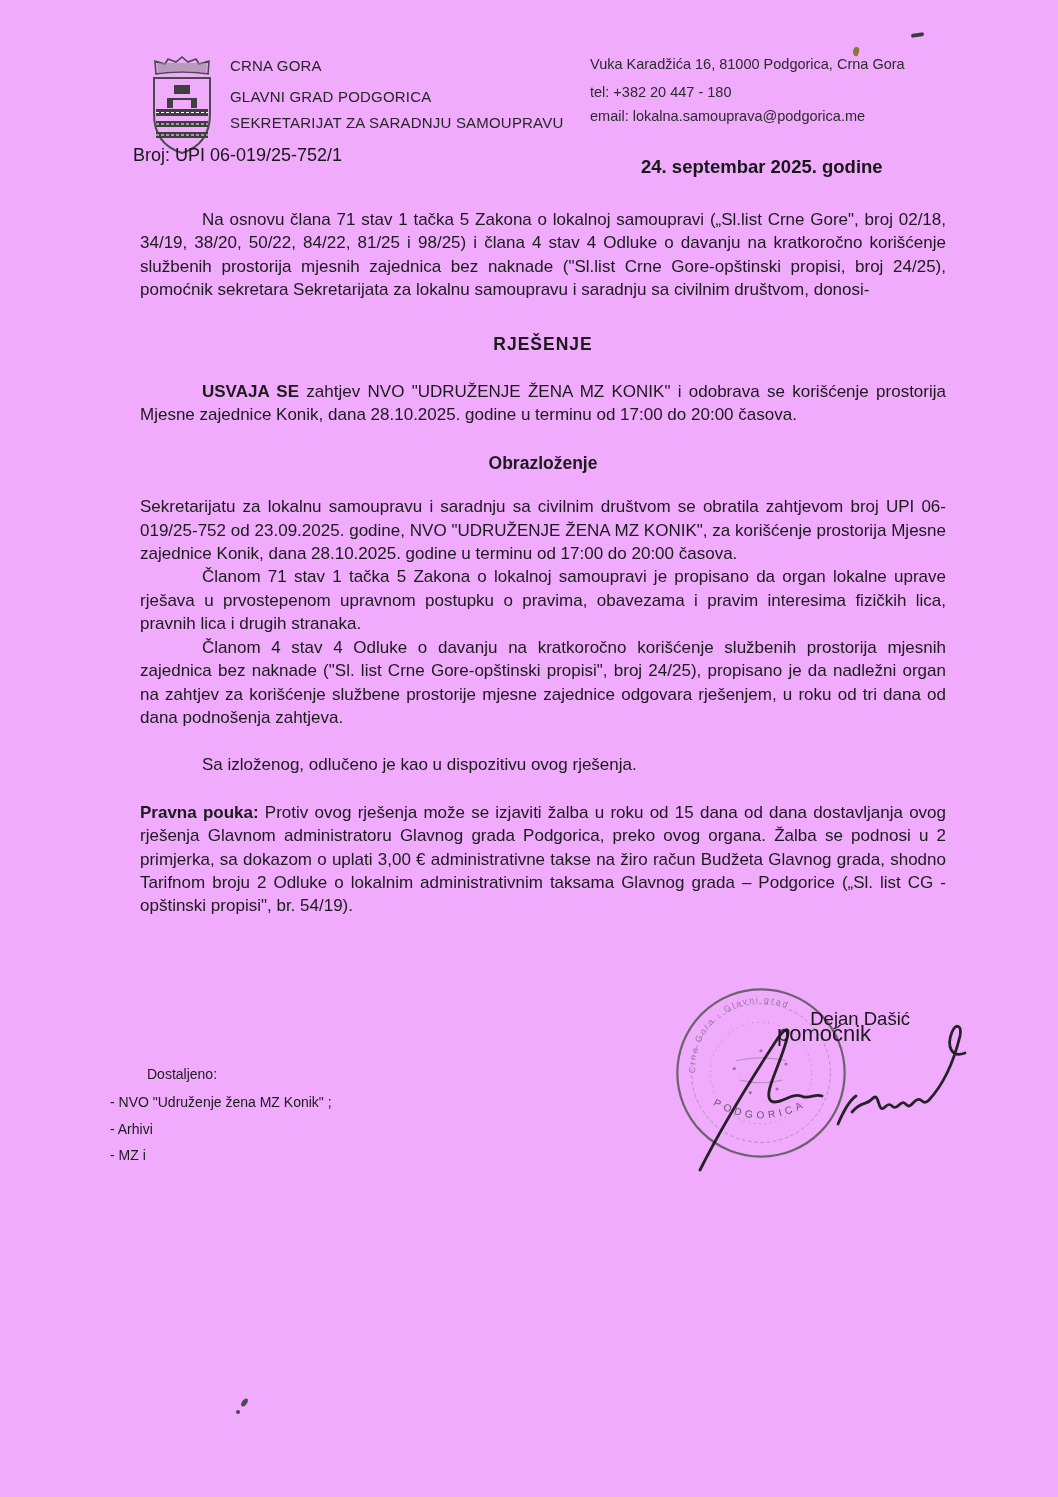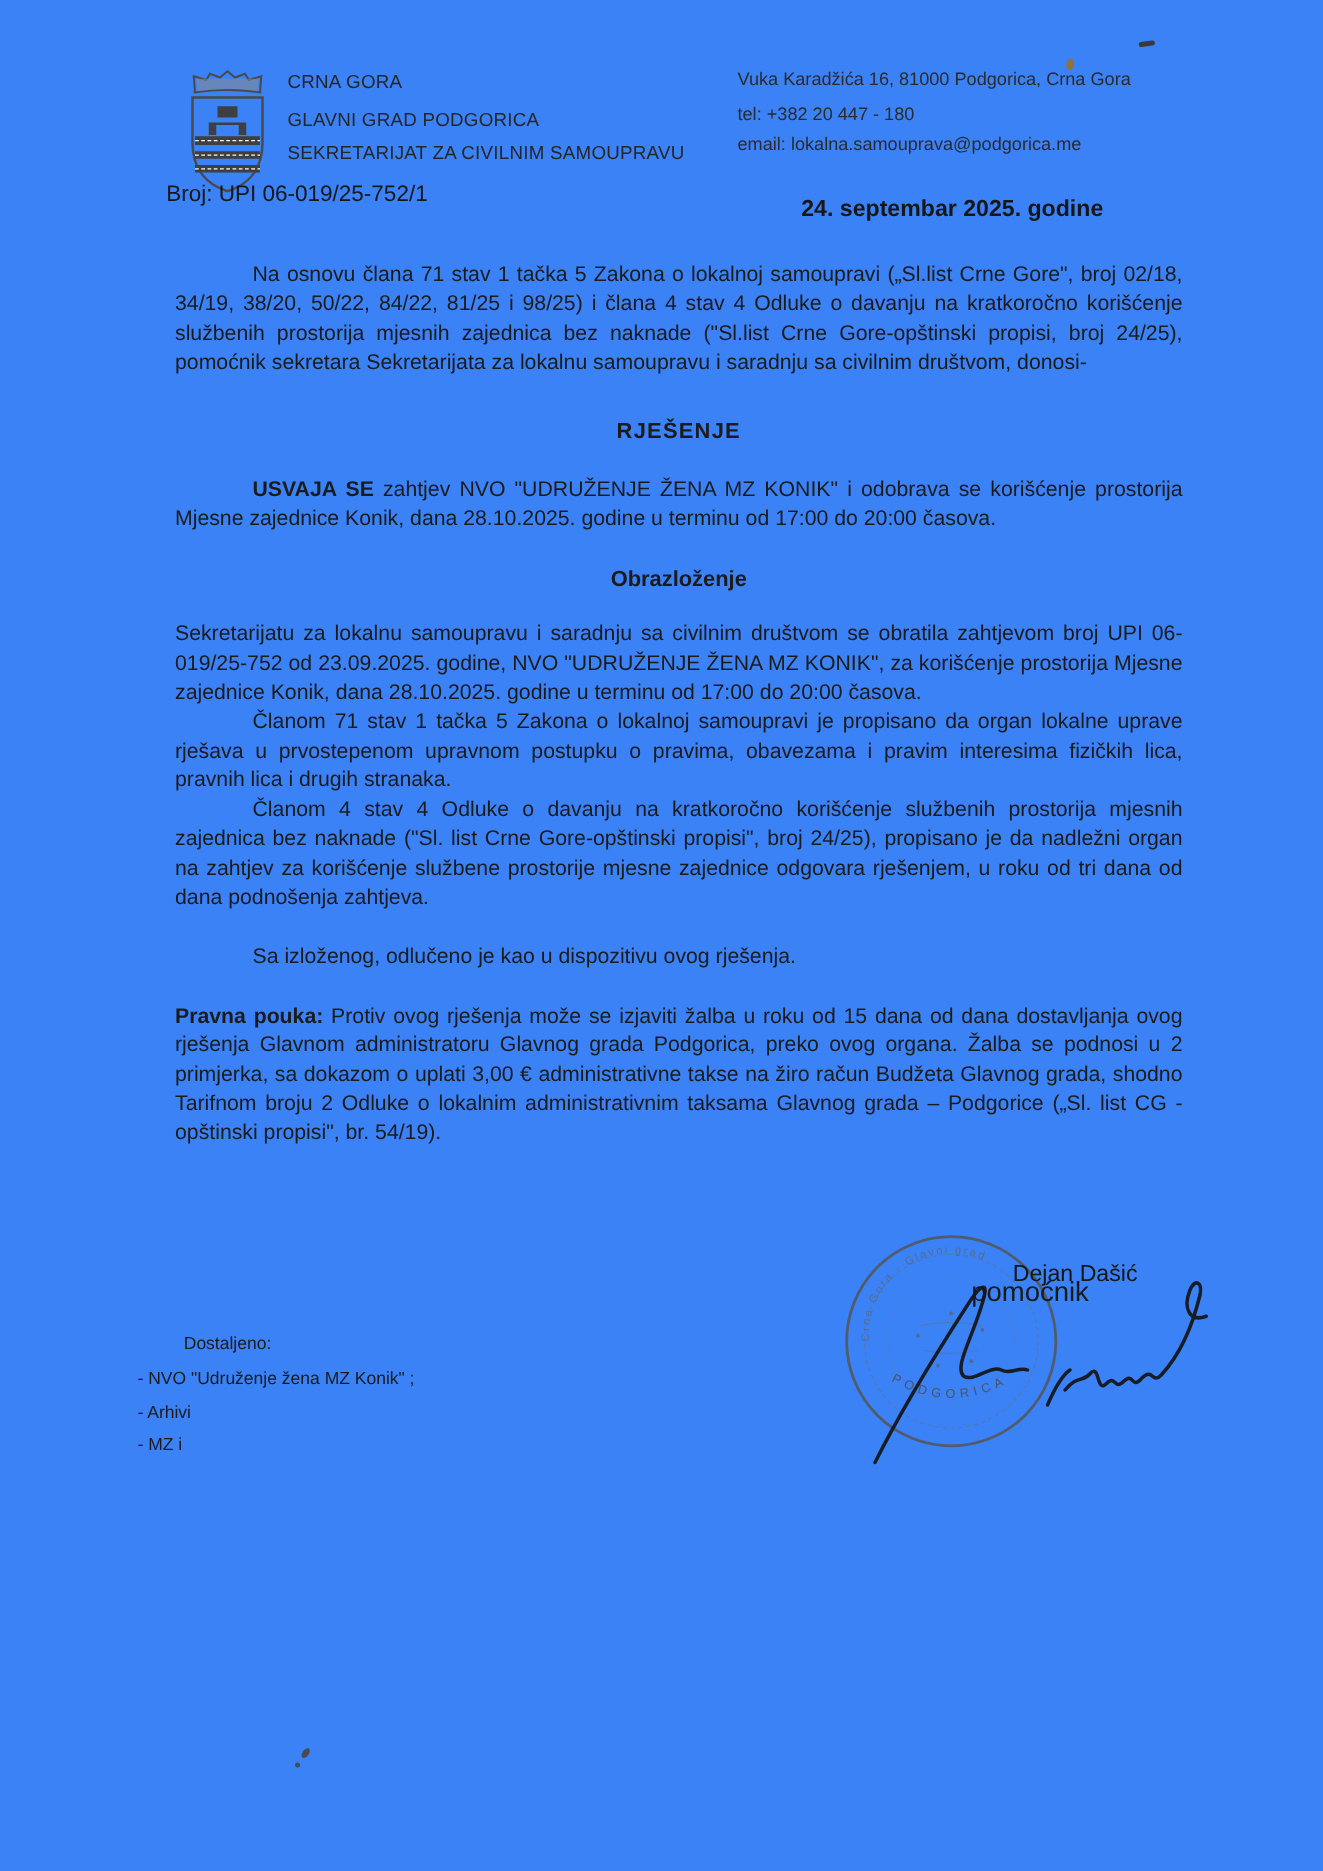--- a/index.html
+++ b/index.html
@@ -1,21 +1,21 @@
 <!DOCTYPE html>
 <html><head>
 <meta charset="utf-8">
 <style>
   * { margin: 0; padding: 0; box-sizing: border-box; }
   html, body { background: #e8e8e8; }
   .page {
     position: relative;
     width: 1058px;
     height: 1497px;
-    background: #3b82f6;
+    background: #f0abfc;
     overflow: hidden;
     font-family: "Liberation Sans", sans-serif;
     color: #1d1d1d;
   }
   
   .coat { position: absolute; left: 145px; top: 52px; width: 74px; height: 104px; }
   .org-block { position: absolute; left: 230px; top: 57px; width: 360px; font-size: 15px; color: #262626; letter-spacing: .2px; }
   .org-line1 { margin-bottom: 14px; }
   .org-line2 { margin-bottom: 8px; }
   .org-line3 { line-height: 20px; }
@@ -75,21 +75,21 @@
     <g stroke="#fdfdfc" stroke-width="1">
       <line x1="11" y1="60.5" x2="63" y2="60.5" stroke-dasharray="3 2"></line>
       <line x1="11" y1="72" x2="63" y2="72" stroke-dasharray="3 2"></line>
       <line x1="11" y1="83" x2="63" y2="83" stroke-dasharray="3 2"></line>
     </g>
   </svg>
 
   <div class="org-block">
     <div class="org-line1">CRNA GORA</div>
     <div class="org-line2">GLAVNI GRAD PODGORICA</div>
-    <div class="org-line3">SEKRETARIJAT ZA CIVILNIM SAMOUPRAVU</div>
+    <div class="org-line3">SEKRETARIJAT ZA SARADNJU SAMOUPRAVU</div>
   </div>
 
   <div class="contact-block">
     <div class="contact-line first">Vuka Karadžića 16, 81000 Podgorica, Crna Gora</div>
     <div class="contact-line">tel: +382 20 447 - 180</div>
     <div class="contact-line">email: lokalna.samouprava@podgorica.me</div>
   </div>
 
   <div class="ref-number">Broj: UPI 06-019/25-752/1</div>
   <div class="ref-date">24. septembar 2025. godine</div>

